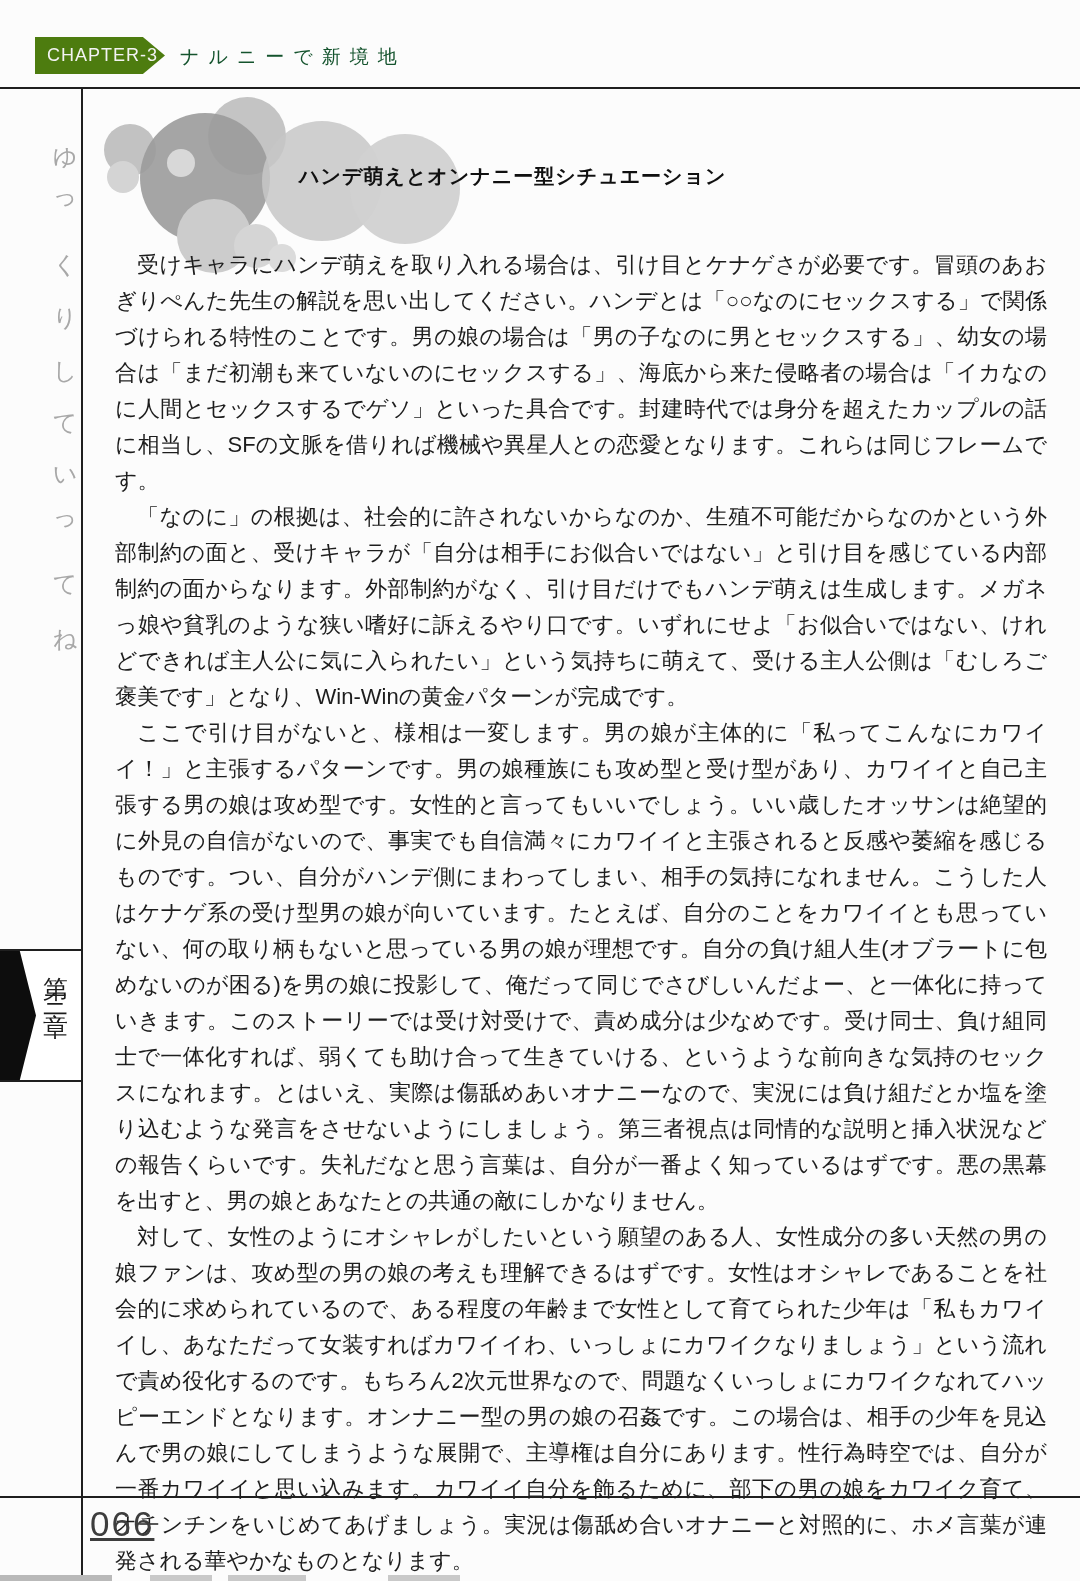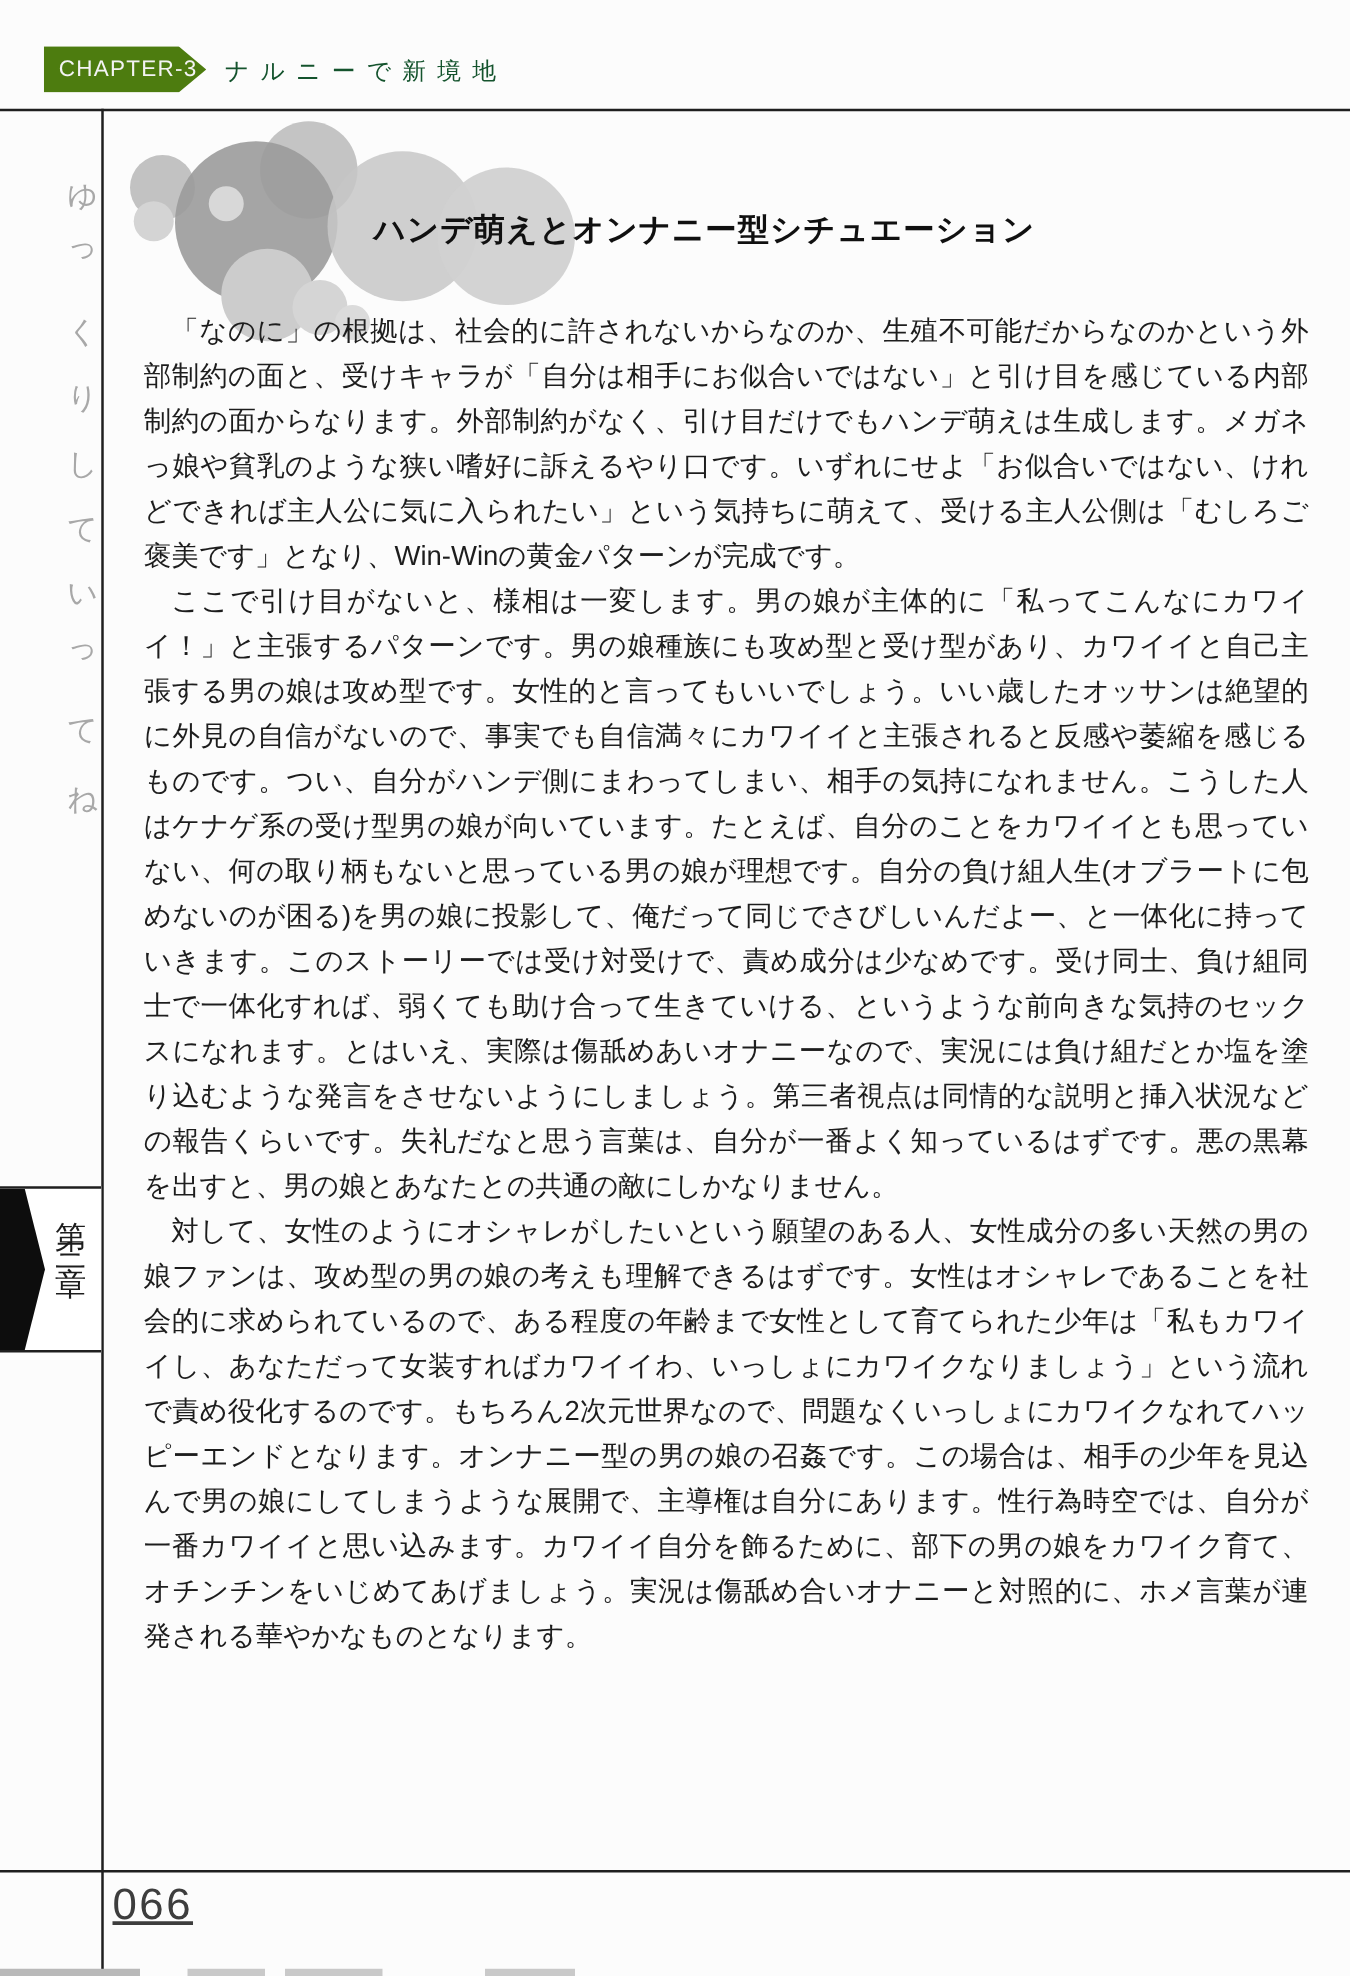--- a/index.html
+++ b/index.html
@@ -47,21 +47,21 @@
   .c3{left:262px;top:121px;width:120px;height:120px;background:#c7c7c7;opacity:.85;}
   .c4{left:350px;top:134px;width:110px;height:110px;background:#d1d1d1;opacity:.95;}
   .c5{left:104px;top:124px;width:52px;height:52px;background:#c2c2c2;}
   .c6{left:107px;top:161px;width:32px;height:32px;background:#d4d4d4;}
   .c7{left:167px;top:149px;width:28px;height:28px;background:#d8d8d8;}
   .c8{left:177px;top:199px;width:74px;height:74px;background:#cccccc;}
   .c9{left:234px;top:224px;width:44px;height:44px;background:#d5d5d5;}
   .c10{left:268px;top:244px;width:28px;height:28px;background:#dbdbdb;}
   
   .article-title{
-    position:absolute;left:299px;top:150px;font-size:25px;font-weight:bold;
+    position:absolute;left:299px;top:150px;font-size:20px;font-weight:bold;
     color:#101010;letter-spacing:1px;white-space:nowrap;
   }
   .body-text{
     position:absolute;left:115px;top:247px;width:932px;
     font-size:22px;line-height:36px;text-align:justify;color:#1d1d1d;
   }
   .body-text p{margin:0;text-indent:1em;}
   
   .rule-h-bottom{position:absolute;left:0;top:1496px;width:1080px;height:2px;background:#1f1f1f;}
   .page-number{
@@ -102,20 +102,21 @@
     <div class="circle c4"></div>
     <div class="circle c7"></div>
     <div class="circle c8"></div>
     <div class="circle c9"></div>
     <div class="circle c10"></div>
   </div>
 
   <h1 class="article-title">ハンデ萌えとオンナニー型シチュエーション</h1>
 
   <div class="body-text">
+    <p>受けキャラにハンデ萌えを取り入れる場合は、引け目とケナゲさが必要です。冒頭のあおぎりぺんた先生の解説を思い出してください。ハンデとは「○○なのにセックスする」で関係づけられる特性のことです。男の娘の場合は「男の子なのに男とセックスする」、幼女の場合は「まだ初潮も来ていないのにセックスする」、海底から来た侵略者の場合は「イカなのに人間とセックスするでゲソ」といった具合です。封建時代では身分を超えたカップルの話に相当し、SFの文脈を借りれば機械や異星人との恋愛となります。これらは同じフレームです。</p>
     <p>「なのに」の根拠は、社会的に許されないからなのか、生殖不可能だからなのかという外部制約の面と、受けキャラが「自分は相手にお似合いではない」と引け目を感じている内部制約の面からなります。外部制約がなく、引け目だけでもハンデ萌えは生成します。メガネっ娘や貧乳のような狭い嗜好に訴えるやり口です。いずれにせよ「お似合いではない、けれどできれば主人公に気に入られたい」という気持ちに萌えて、受ける主人公側は「むしろご褒美です」となり、Win-Winの黄金パターンが完成です。</p>
     <p>ここで引け目がないと、様相は一変します。男の娘が主体的に「私ってこんなにカワイイ！」と主張するパターンです。男の娘種族にも攻め型と受け型があり、カワイイと自己主張する男の娘は攻め型です。女性的と言ってもいいでしょう。いい歳したオッサンは絶望的に外見の自信がないので、事実でも自信満々にカワイイと主張されると反感や萎縮を感じるものです。つい、自分がハンデ側にまわってしまい、相手の気持になれません。こうした人はケナゲ系の受け型男の娘が向いています。たとえば、自分のことをカワイイとも思っていない、何の取り柄もないと思っている男の娘が理想です。自分の負け組人生(オブラートに包めないのが困る)を男の娘に投影して、俺だって同じでさびしいんだよー、と一体化に持っていきます。このストーリーでは受け対受けで、責め成分は少なめです。受け同士、負け組同士で一体化すれば、弱くても助け合って生きていける、というような前向きな気持のセックスになれます。とはいえ、実際は傷舐めあいオナニーなので、実況には負け組だとか塩を塗り込むような発言をさせないようにしましょう。第三者視点は同情的な説明と挿入状況などの報告くらいです。失礼だなと思う言葉は、自分が一番よく知っているはずです。悪の黒幕を出すと、男の娘とあなたとの共通の敵にしかなりません。</p>
     <p>対して、女性のようにオシャレがしたいという願望のある人、女性成分の多い天然の男の娘ファンは、攻め型の男の娘の考えも理解できるはずです。女性はオシャレであることを社会的に求められているので、ある程度の年齢まで女性として育てられた少年は「私もカワイイし、あなただって女装すればカワイイわ、いっしょにカワイクなりましょう」という流れで責め役化するのです。もちろん2次元世界なので、問題なくいっしょにカワイクなれてハッピーエンドとなります。オンナニー型の男の娘の召姦です。この場合は、相手の少年を見込んで男の娘にしてしまうような展開で、主導権は自分にあります。性行為時空では、自分が一番カワイイと思い込みます。カワイイ自分を飾るために、部下の男の娘をカワイク育て、オチンチンをいじめてあげましょう。実況は傷舐め合いオナニーと対照的に、ホメ言葉が連発される華やかなものとなります。</p>
   </div>
 
   <div class="rule-h-bottom"></div>
   <div class="page-number">066</div>
 
   <div class="artifact a1"></div>
   <div class="artifact a2"></div>

